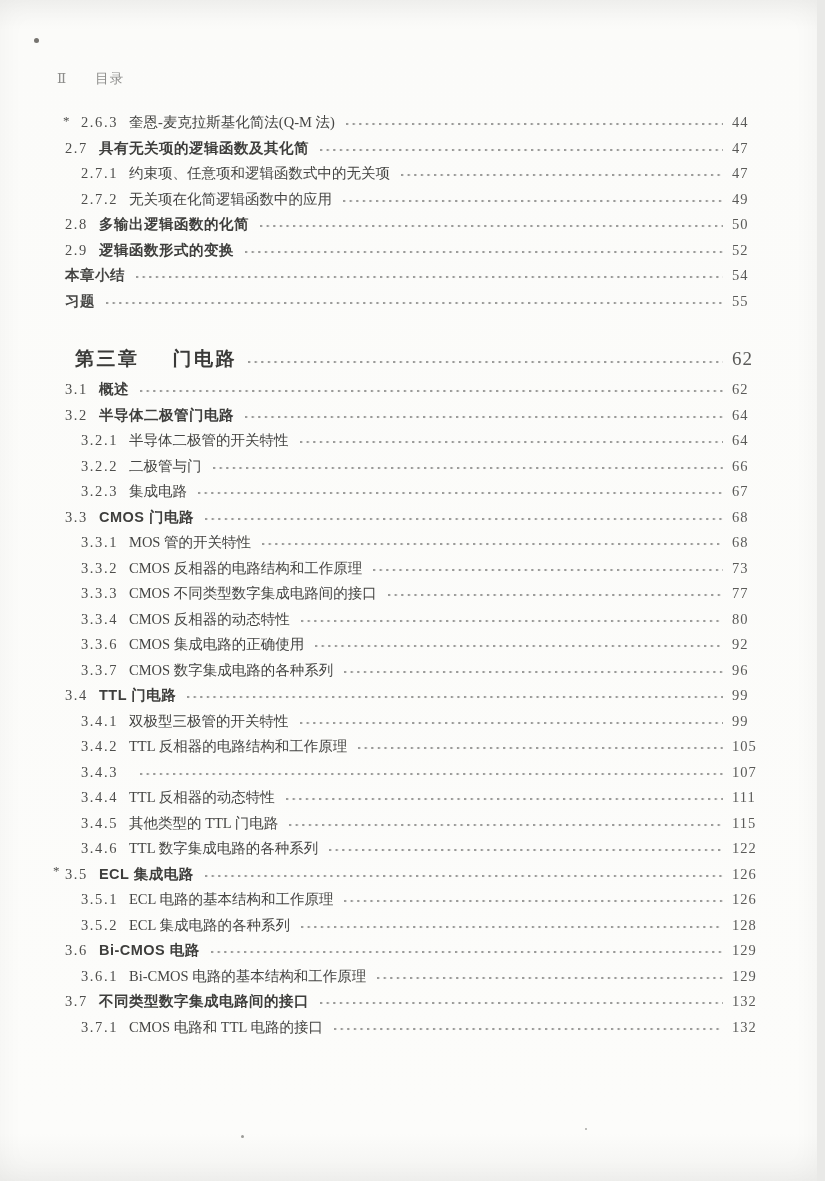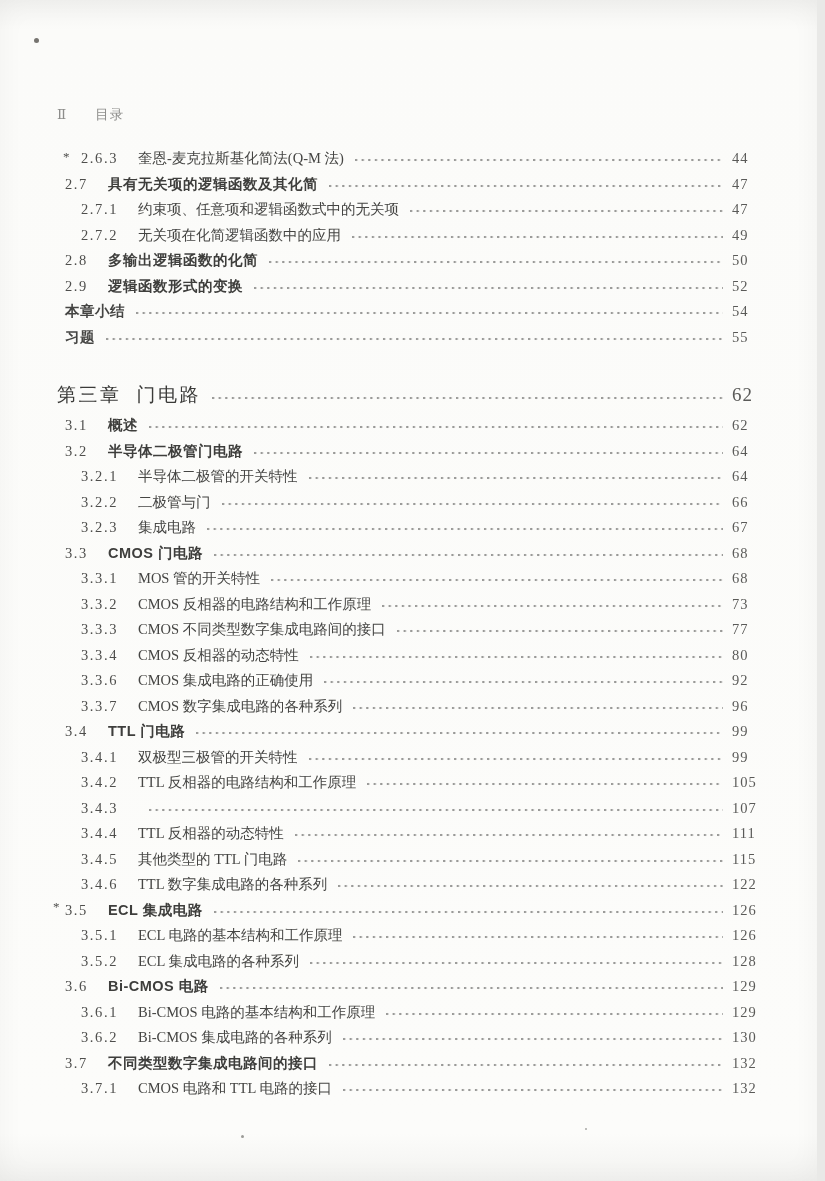--- a/index.html
+++ b/index.html
@@ -5,21 +5,21 @@
   html,body{margin:0;padding:0;}
   body{
     width:825px;height:1181px;
     background:#e9e9e7;
     font-family:"Liberation Serif","DejaVu Serif",serif;
   }
   .page{
     position:relative;
     width:817px;height:1181px;
     box-sizing:border-box;
-    padding:106px 53px 0 57px;
+    padding:70px 53px 0 57px;
     background:linear-gradient(180deg,#f3f3f1 0%,#fbfbf9 2.5%,#fcfcfa 96%,#f2f2f0 100%);
     box-shadow:inset 0 0 28px rgba(0,0,0,0.045);
     overflow:hidden;
     color:#474747;
   }
   .page-header{
     height:16px;
     font-size:13.5px;
     color:#8d8d8b;
     letter-spacing:1px;
@@ -29,21 +29,21 @@
   .toc-row{
     position:relative;
     display:flex;
     align-items:center;
     height:25.5px;
     font-size:14.5px;
     white-space:nowrap;
   }
   .num{
     letter-spacing:1.6px;
-    margin-right:20px;
+    margin-right:11px;
     color:#4e4e4c;
     flex:0 0 auto;
   }
   .title{flex:0 0 auto;color:#454543;}
   .leader{
     flex:1 1 auto;
     min-width:18px;
     height:8px;
     margin:3px 9px 0 11px;
     background-image:radial-gradient(circle at 1.1px 4px,#9a9a98 1.05px,rgba(0,0,0,0) 1.55px);
@@ -70,23 +70,24 @@
   }
   .level-plain .title{font-family:Liberation Sans, sans-serif;font-weight:600;color:#454543;}
   .level-chapter{
     height:36px;
     margin-top:27px;
     font-size:19px;
   }
   .level-chapter .num,
   .level-chapter .title{
     font-family:"Liberation Sans","DejaVu Sans",sans-serif;
-    font-weight:normal;
+    font-weight:bold;
     color:#3a3a38;
     letter-spacing:2.5px;
+    margin-left:18px;
   }
   .level-chapter .num{margin-right:15px;}
   .level-chapter .leader{margin-top:5px;}
   .star{
     position:absolute;
     top:3px;
     font-size:13px;
     color:#4e4e4c;
   }
   .level-subsection .star{left:6px;}
@@ -295,26 +296,20 @@
         <span class="title">Bi-CMOS 电路</span>
         <span class="leader"></span>
         <span class="pagenum">129</span>
       </div>
       <div class="toc-row level-subsection">
         <span class="num">3.6.1</span>
         <span class="title">Bi-CMOS 电路的基本结构和工作原理</span>
         <span class="leader"></span>
         <span class="pagenum">129</span>
       </div>
-      <div class="toc-row level-subsection">
-        <span class="num">3.6.2</span>
-        <span class="title">Bi-CMOS 集成电路的各种系列</span>
-        <span class="leader"></span>
-        <span class="pagenum">130</span>
-      </div>
       <div class="toc-row level-section">
         <span class="num">3.7</span>
         <span class="title">不同类型数字集成电路间的接口</span>
         <span class="leader"></span>
         <span class="pagenum">132</span>
       </div>
       <div class="toc-row level-subsection">
         <span class="num">3.7.1</span>
         <span class="title">CMOS 电路和 TTL 电路的接口</span>
         <span class="leader"></span>

